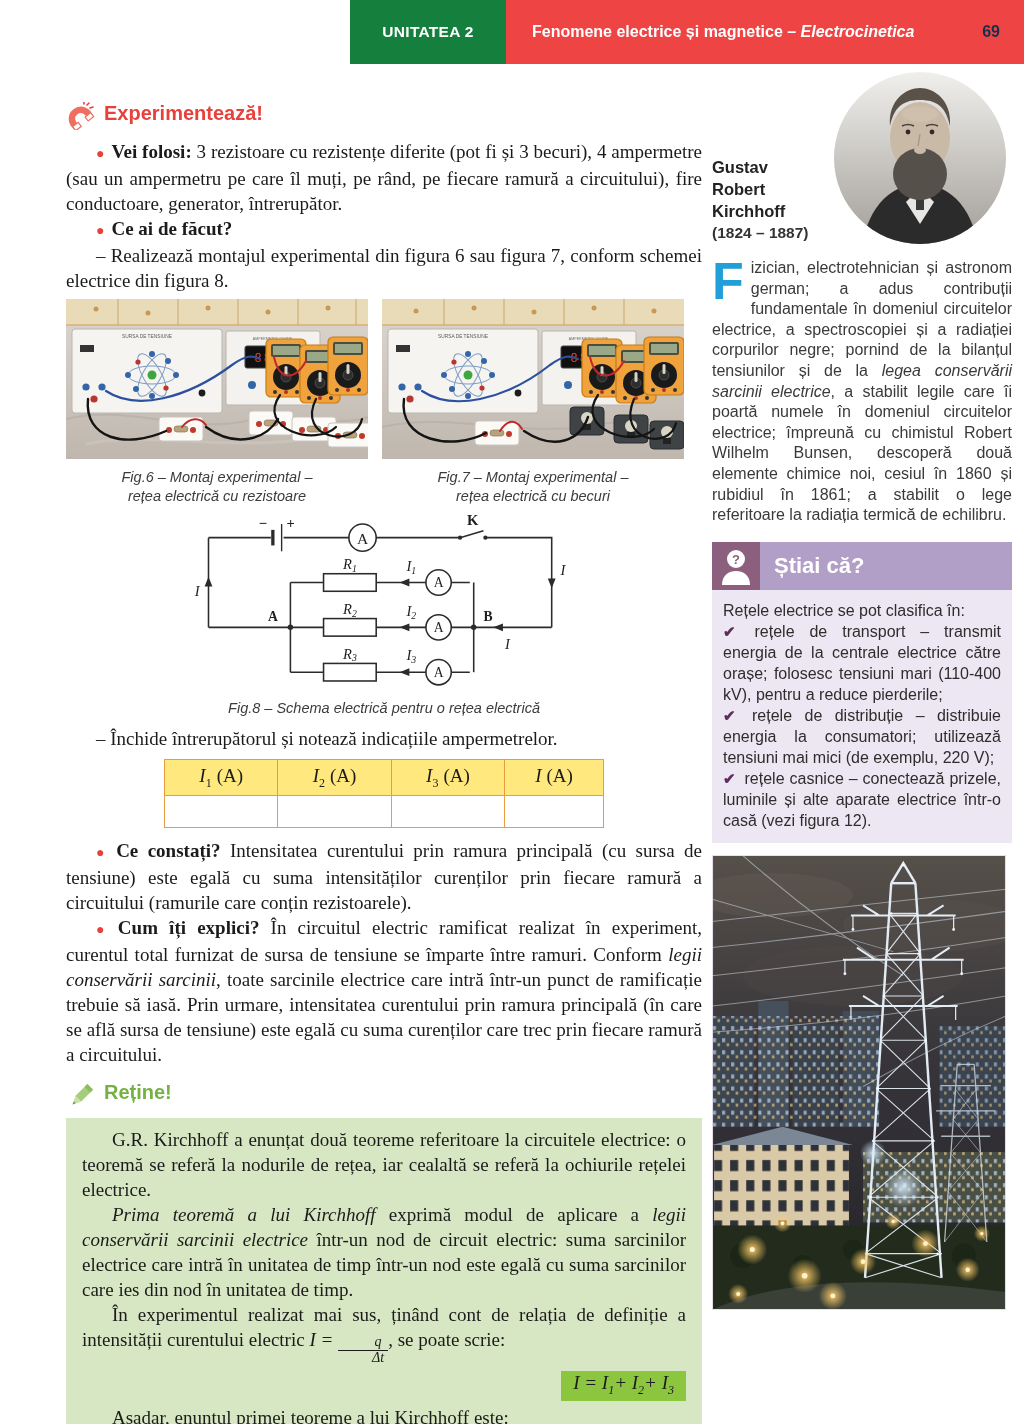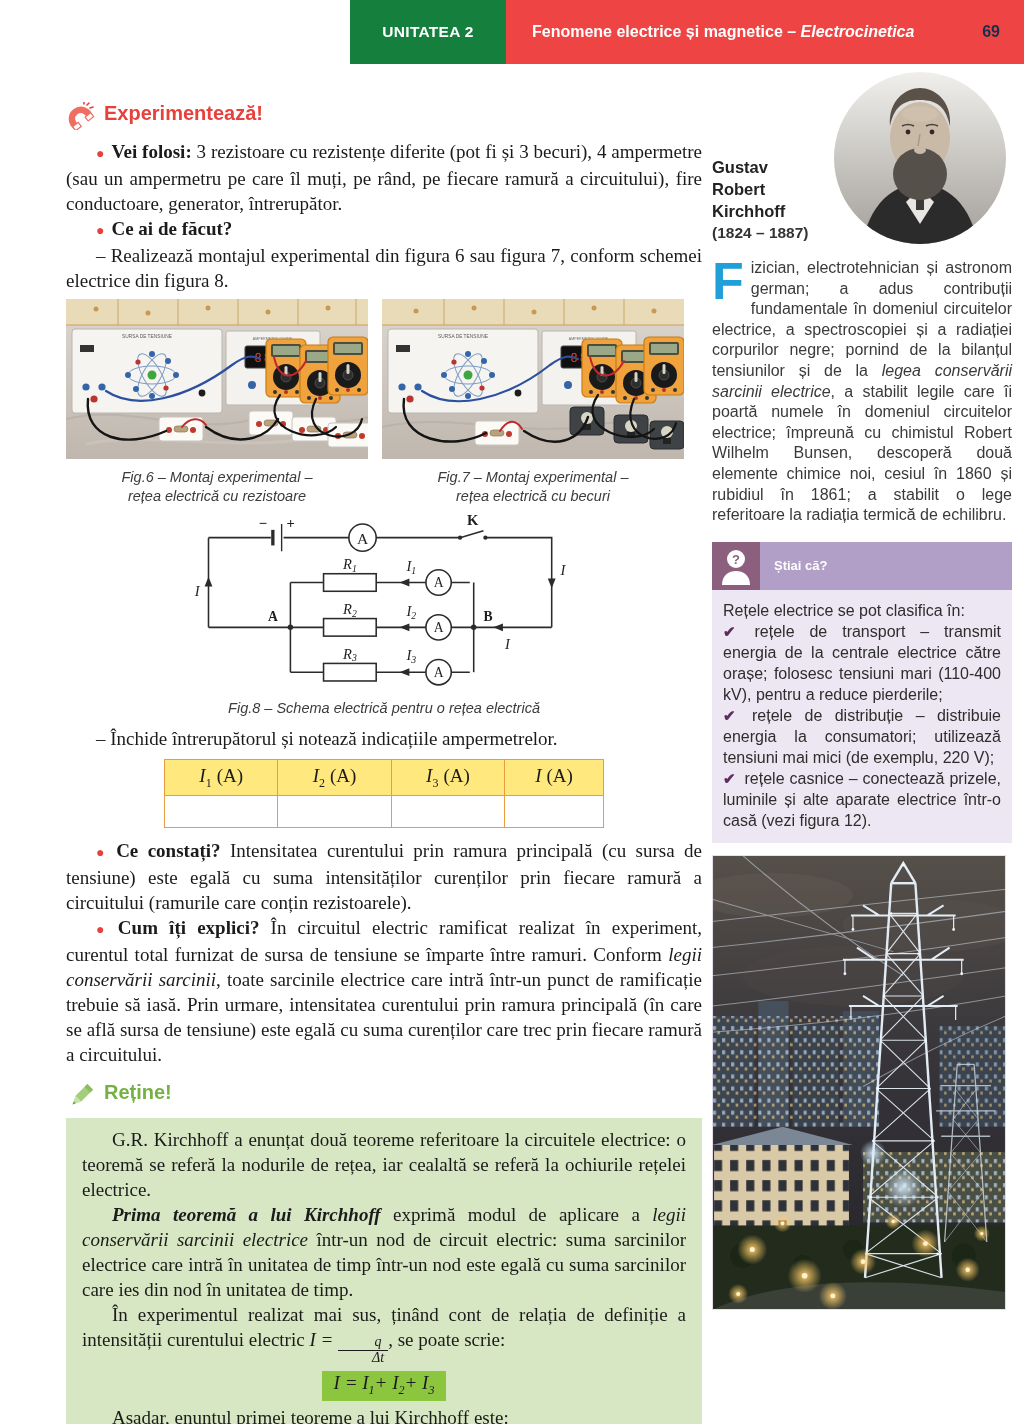--- a/index.html
+++ b/index.html
@@ -29,41 +29,41 @@
   .circuit-wrap{text-align:center;margin-top:8px;}
   .tablewrap{display:flex;justify-content:center;margin-top:8px;}
   table.meas{border-collapse:collapse;width:440px;padding-left:41px;}
   table.meas th,table.meas td{border:1.6px solid #EA9D3E;text-align:center;font-weight:normal;}
   table.meas th{background:#FFE87E;height:33px;font-size:19px;}
   table.meas td{height:29px;background:#fff;}
   table.meas .unit{margin-left:5px;}
   table.meas sub{font-size:12px;}
   .greenbox{margin-top:7px;background:#D8E7C3;padding:9px 16px 13px 16px;}
   .greenbox p.body{text-indent:30px;}
-  .formula-line{text-align:center;margin:5px 0 4px 0;}
+  .formula-line{text-align:right;margin:5px 0 4px 0;}
   .chip{display:inline-block;background:#8CC63F;padding:1px 12px 3px 12px;font-style:italic;font-size:19px;}
   .chip sub{font-size:12px;}
   .frac{display:inline-block;vertical-align:-0.85em;text-align:center;line-height:1.05;font-style:italic;}
   .frac .num,.frac .den{display:block;font-size:14px;padding:0 4px;}
   .frac .den{border-top:1.2px solid #1b1b1b;}
   .ital{font-style:italic;}
-  .bital{font-style:italic;font-weight:bold;}
+  .bital{font-style:italic;font-weight:normal;}
   
   .rightcol{position:absolute;left:712px;top:70px;width:300px;font-family:"Liberation Sans",sans-serif;}
   .bio-head{position:relative;height:182px;}
   .portrait{position:absolute;right:6px;top:2px;width:172px;height:172px;border-radius:50%;overflow:hidden;}
   .sciname{position:absolute;left:0;top:86px;font-size:16.5px;line-height:22px;color:#222;font-weight:bold;}
   .sciname .yrs{font-weight:bold;font-size:15.5px;color:#333;}
   .bio{margin-top:6px;font-size:16px;line-height:20.6px;text-align:justify;color:#3a3a3a;}
   .dropcap{float:left;color:#219FD9;font-weight:bold;font-size:52px;line-height:40px;padding:3px 7px 0 0;}
   .stiai{margin-top:10px;}
   .stiai-head{display:flex;height:48px;}
   .stiai-ico{width:48px;height:48px;background:#8C5F7E;flex:0 0 auto;display:flex;align-items:center;justify-content:center;}
   .stiai-band{flex:1;background:#B29FC7;display:flex;align-items:center;padding-left:14px;
-              color:#fff;font-weight:bold;font-size:13px;}
+              color:#fff;font-weight:bold;font-size:22px;}
   .stiai-body{background:#EDE7F3;padding:10px 11px 12px 11px;font-size:16px;line-height:21px;color:#2d2d2d;text-align:justify;}
   .stiai-body p{margin:0;}
   .check{color:#5C2D5E;font-weight:bold;margin-right:4px;font-size:15px;}
   .pylon{margin-top:12px;}
 </style>
 </head>
 <body>
 
 <div class="page">
 

